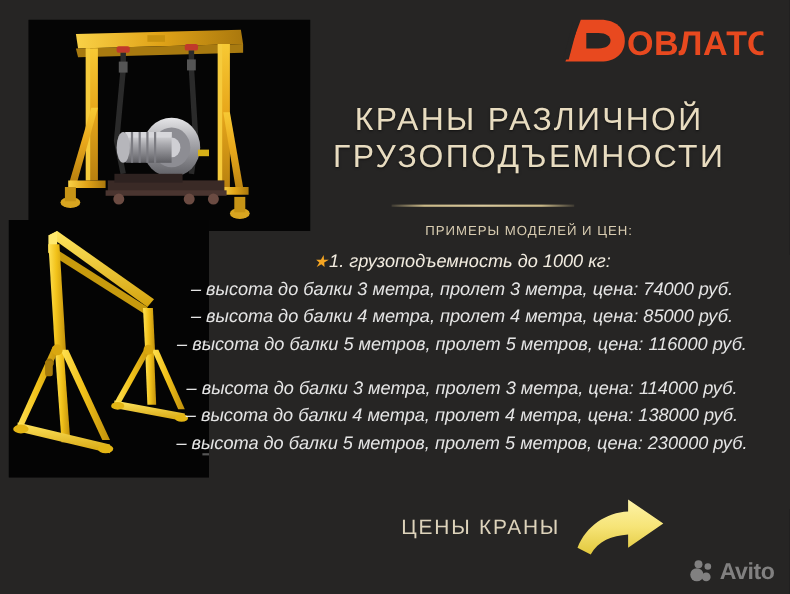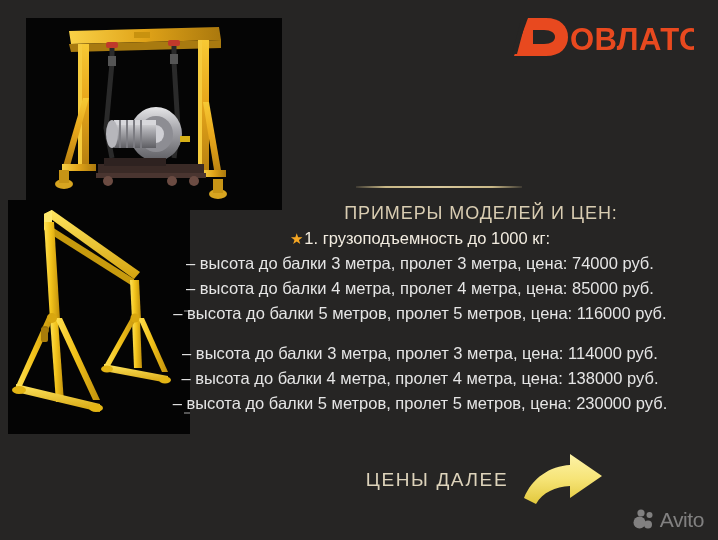--- a/index.html
+++ b/index.html
@@ -65,32 +65,32 @@
     background:linear-gradient(to right, rgba(200,180,130,.15), #c9b887 18%, #d8c89c 50%, #c9b887 82%, rgba(200,180,130,.15));
   }
 
   
   #subtitle {
     position:absolute;
     left:262px; top:203px;
     width:438px;
     text-align:center;
     color:#d9cdb2;
-    font-size:18px;
+    font-size:12px;
     letter-spacing:.9px;
   }
 
   
   #pricelist {
     position:absolute;
     left:130px; top:226px;
     width:580px;
     text-align:center;
   }
-  .group { margin-bottom:4px; }
+  .group { margin-bottom:4px;font-style:italic; }
   .group-title {
     color:#f2ece0;
     font-size:16.5px;
     line-height:25px;
     white-space:nowrap;
   }
   .star {
     color:#f5a623;
     font-size:15px;
     margin-right:1px;
@@ -126,21 +126,21 @@
   #avito {
     position:absolute;
     right:14px; bottom:10px;
     display:flex; align-items:center; gap:5px;
     opacity:.62;
   }
   #avito-dots svg { display:block; }
   #avito-text {
     color:#b9b9b9;
     font-size:21px;
-    font-weight:400;
+    font-weight:700;
     letter-spacing:-.4px;
     line-height:21px;
   }
 </style>
 </head>
 <body>
 
 <div id="poster">
 
   <div class="photo" id="crane-photo-top">
@@ -268,20 +268,24 @@
 
       <path d="M6 40 L20 2 L38 2 C52 2 60 10 60 21 C60 32 52 40 38 40 Z" fill="#e8491f"></path>
       <path d="M25 14 L36 14 C43 14 47 17 47 21 C47 25 43 28 36 28 L25 28 Z" fill="#262524"></path>
       <path d="M18 4 L9 38 L4 38 L13 4 Z" fill="#262524"></path>
 
       <text x="62" y="34" font-family="Liberation Sans, sans-serif" font-size="31" font-weight="700" fill="#e8491f" letter-spacing="0.5">ОВЛАТОР</text>
     </svg>
 
   </div>
 
+  <div id="headline">
+    <span class="hl-line">КРАНЫ РАЗЛИЧНОЙ</span>
+    <span class="hl-line">ГРУЗОПОДЪЕМНОСТИ</span>
+  </div>
 
   <div id="divider"></div>
 
   <div id="subtitle">ПРИМЕРЫ МОДЕЛЕЙ И ЦЕН:</div>
 
   <div id="pricelist">
 
     <div class="group" id="group-1">
       <div class="group-title">
         <span class="star">★</span><span>1. грузоподъемность до 1000 кг:</span>
@@ -293,21 +297,21 @@
 
     <div class="group" id="group-2">
       <div class="spec-line">– высота до балки 3 метра, пролет 3 метра, цена: 114000 руб.</div>
       <div class="spec-line">– высота до балки 4 метра, пролет 4 метра, цена: 138000 руб.</div>
       <div class="spec-line">– высота до балки 5 метров, пролет 5 метров, цена: 230000 руб.</div>
     </div>
 
   </div>
 
   <div id="cta">
-    <span id="cta-text">ЦЕНЫ ДАЛЕЕ</span>
+    <span id="cta-text">ЦЕНЫ КРАНЫ</span>
     <span id="cta-arrow">
       <svg width="82" height="56" viewBox="0 0 82 56" xmlns="http://www.w3.org/2000/svg">
         <defs>
           <linearGradient id="arrg" x1="0" y1="0" x2="0" y2="1">
             <stop offset="0" stop-color="#fdf3a8"></stop>
             <stop offset="0.5" stop-color="#f6e477"></stop>
             <stop offset="1" stop-color="#e2c83c"></stop>
           </linearGradient>
         </defs>
         <path d="M2 46

